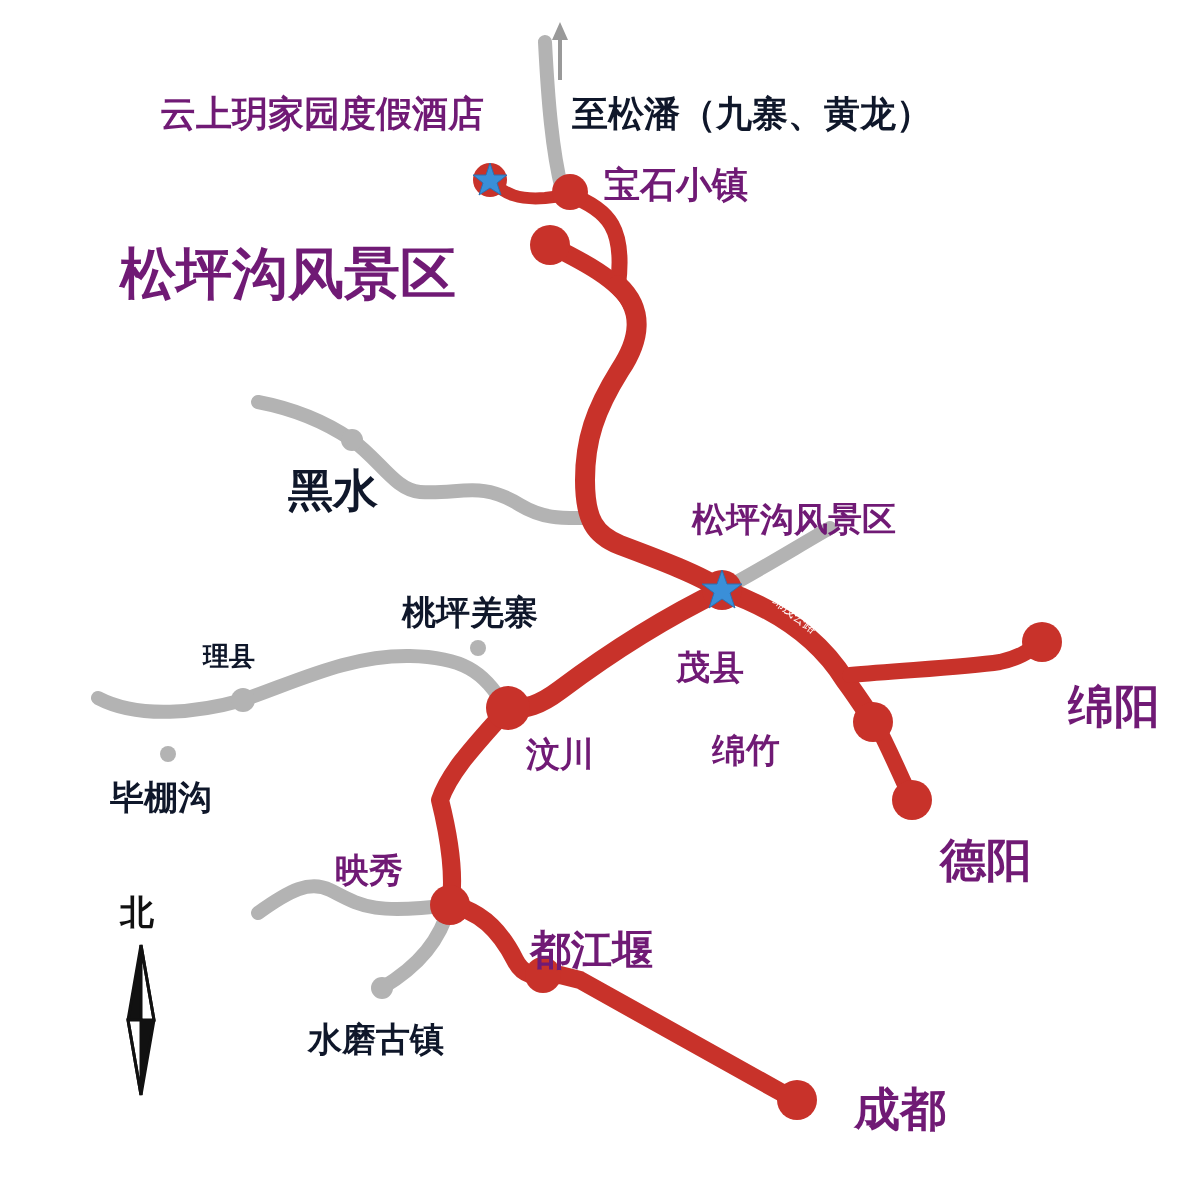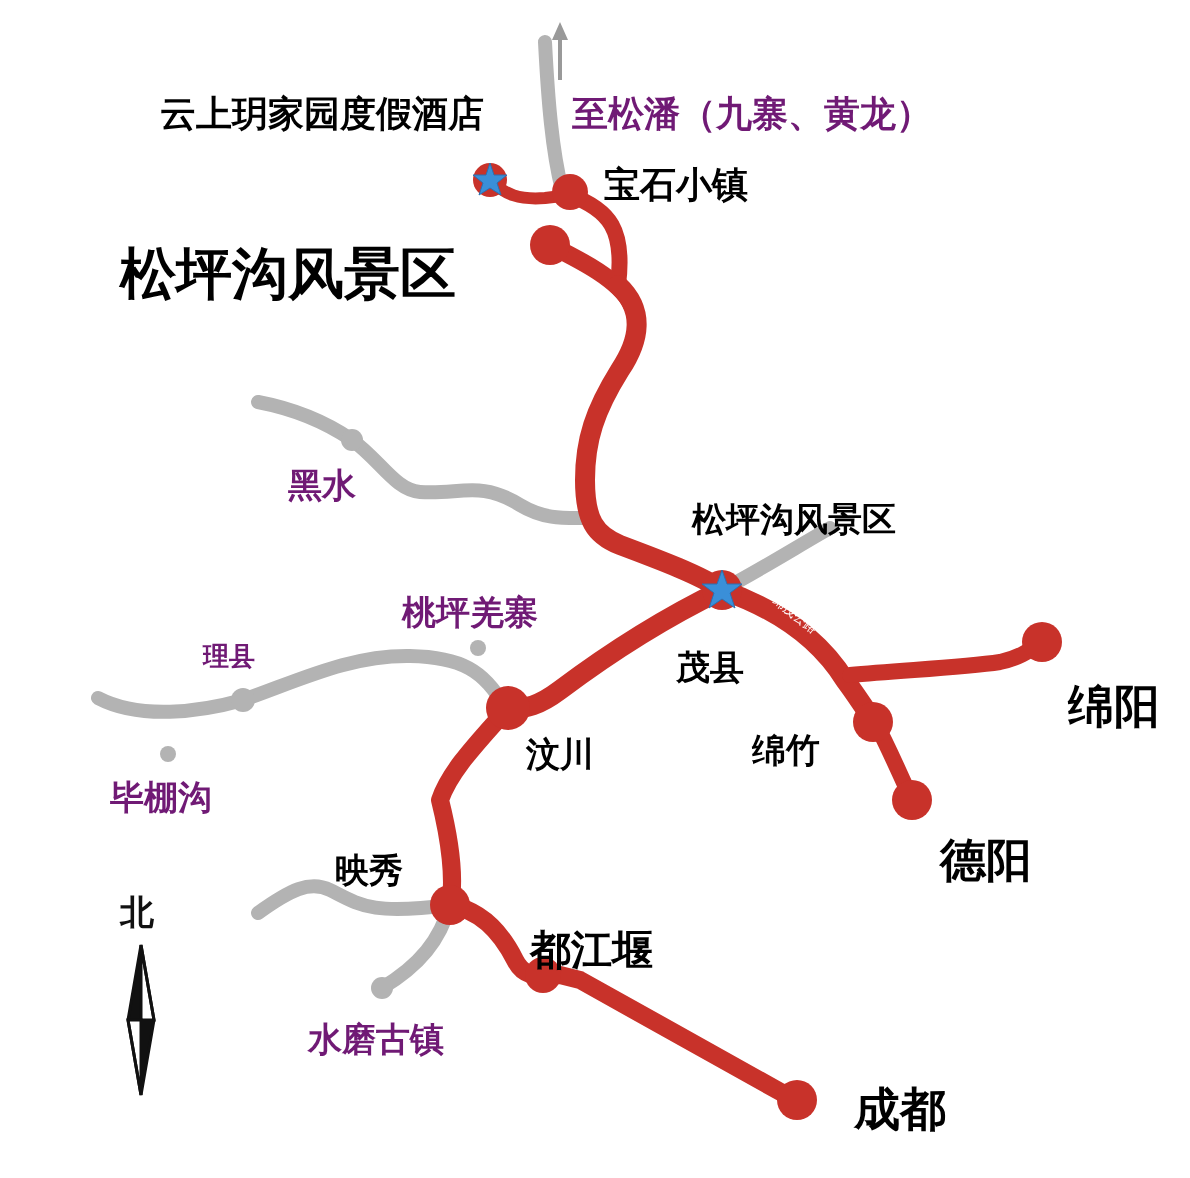--- a/index.html
+++ b/index.html
@@ -1,20 +1,20 @@
 <!DOCTYPE html>
 <html><head>
   <meta charset="utf-8">
   <style>
     html, body { margin:0; padding:0; background:#ffffff; }
     body { width:1190px; height:1178px; position:relative; overflow:hidden; font-family:"DejaVu Serif", serif; }
     #map { position:absolute; left:0; top:0; width:1190px; height:1178px; }
     .lbl { position:absolute; white-space:nowrap; line-height:1; }
-    .red { color:#000000; }
-    .gray { color:#701a75; }
+    .red { color:#701a75; }
+    .gray { color:#0f172a; }
     .bold { font-family:"DejaVu Sans", sans-serif; font-weight:bold; }
     .serif { font-family:"DejaVu Serif", serif; font-weight:bold; }
   </style>
 </head>
 <body>
 
 <svg id="map" viewBox="0 0 1190 1178" xmlns="http://www.w3.org/2000/svg">
 
   <g fill="none" stroke="#b3b3b3" stroke-width="14" stroke-linecap="round" stroke-linejoin="round">
     <path d="M545,42 C548,100 552,150 562,190"></path>
@@ -75,27 +75,27 @@
     <polygon points="141,1095 128,1020 141,1020" fill="#ffffff" stroke="#111" stroke-width="3"></polygon>
     <polygon points="141,1095 154,1020 141,1020" fill="#111"></polygon>
     <polygon points="141,945 128,1020 141,1095 154,1020" fill="none" stroke="#111" stroke-width="3"></polygon>
   </g>
 </svg>
 
 <div class="lbl red serif" style="left:160px;top:95px;font-size:36px;">云上玥家园度假酒店</div>
 <div class="lbl gray serif" style="left:572px;top:95px;font-size:36px;">至松潘（九寨、黄龙）</div>
 <div class="lbl red serif" style="left:604px;top:166px;font-size:36px;">宝石小镇</div>
 <div class="lbl red serif" style="left:120px;top:245px;font-size:56px;">松坪沟风景区</div>
-<div class="lbl gray serif" style="left:288px;top:468px;font-size:34px;">黑水</div>
+<div class="lbl gray serif" style="left:288px;top:468px;font-size:45px;">黑水</div>
 <div class="lbl red serif" style="left:692px;top:502px;font-size:34px;">松坪沟风景区</div>
 <div class="lbl gray serif" style="left:402px;top:595px;font-size:34px;">桃坪羌寨</div>
 <div class="lbl gray serif" style="left:203px;top:643px;font-size:26px;">理县</div>
 <div class="lbl red bold" style="left:676px;top:650px;font-size:34px;">茂县</div>
 <div class="lbl red bold" style="left:1068px;top:683px;font-size:46px;">绵阳</div>
 <div class="lbl red bold" style="left:526px;top:740px;font-size:34px;font-family:Liberation Mono, monospace;">汶川</div>
-<div class="lbl red bold" style="left:752px;top:733px;font-size:34px;">绵竹</div>
+<div class="lbl red bold" style="left:712px;top:733px;font-size:34px;">绵竹</div>
 <div class="lbl gray serif" style="left:110px;top:780px;font-size:34px;">毕棚沟</div>
 <div class="lbl red bold" style="left:335px;top:853px;font-size:34px;">映秀</div>
 <div class="lbl red bold" style="left:940px;top:837px;font-size:46px;">德阳</div>
 <div class="lbl red bold" style="left:530px;top:910px;font-size:41px;margin-top:20px;">都江堰</div>
 <div class="lbl gray serif" style="left:308px;top:1022px;font-size:34px;">水磨古镇</div>
 <div class="lbl red bold" style="left:836px;top:1086px;font-size:46px;margin-left:18px;">成都</div>
 <div class="lbl serif" style="left:120px;top:895px;font-size:34px;color:#111;">北</div>
 
 </body></html>

